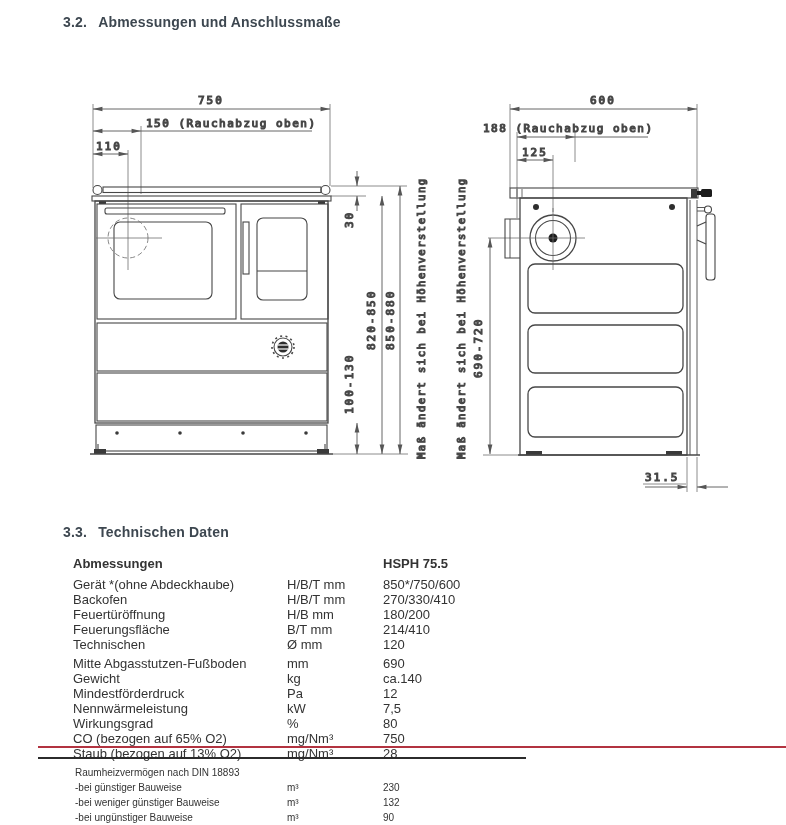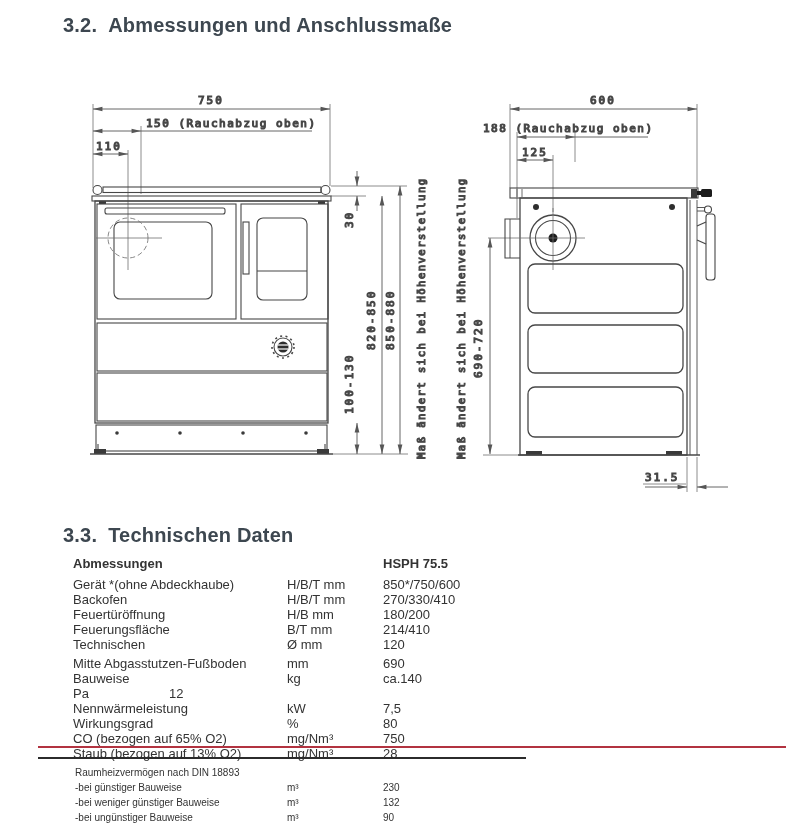--- a/index.html
+++ b/index.html
@@ -1,21 +1,21 @@
 <!DOCTYPE html>
 <html><head>
 <meta charset="utf-8">
 <style>
   html,body { margin:0; padding:0; background:#ffffff; }
   #page {
     position:relative; width:786px; height:825px; background:#ffffff;
     font-family:"Liberation Sans", sans-serif; overflow:hidden;
   }
   .heading {
-    position:absolute; left:63px; font-size:20px; font-weight:bold;
+    position:absolute; left:63px; font-size:14px; font-weight:bold;
     color:#3d4750; letter-spacing:0.2px; white-space:nowrap;
   }
   .heading .num { margin-right:11px; }
   #h32 { top:14px; }
   #h33 { top:524px; }
 
   svg text { user-select:none; }
   .dim  { font-family:"DejaVu Sans Mono", monospace; font-size:11px; letter-spacing:2px; fill:#565656; }
   .dimS { font-family:"DejaVu Sans Mono", monospace; font-size:11px; letter-spacing:1.5px; fill:#565656; }
   .dimnote { font-family:"DejaVu Sans Mono", monospace; font-size:10.5px; letter-spacing:1.5px; fill:#4e4e4e; }
@@ -238,25 +238,26 @@
         </div>
     </div>
 
     <div id="grp2">
       <div class="trow">
           <div class="c1">Mitte Abgasstutzen-Fußboden</div>
           <div class="c2">mm</div>
           <div class="c3">690</div>
         </div>
       <div class="trow">
-          <div class="c1">Bauweise</div>
+          <div class="c1">Gewicht</div>
           <div class="c2">kg</div>
           <div class="c3">ca.140</div>
         </div>
       <div class="trow">
+          <div class="c1">Mindestförderdruck</div>
           <div class="c2">Pa</div>
           <div class="c3">12</div>
         </div>
       <div class="trow">
           <div class="c1">Nennwärmeleistung</div>
           <div class="c2">kW</div>
           <div class="c3">7,5</div>
         </div>
       <div class="trow">
           <div class="c1">Wirkungsgrad</div>

